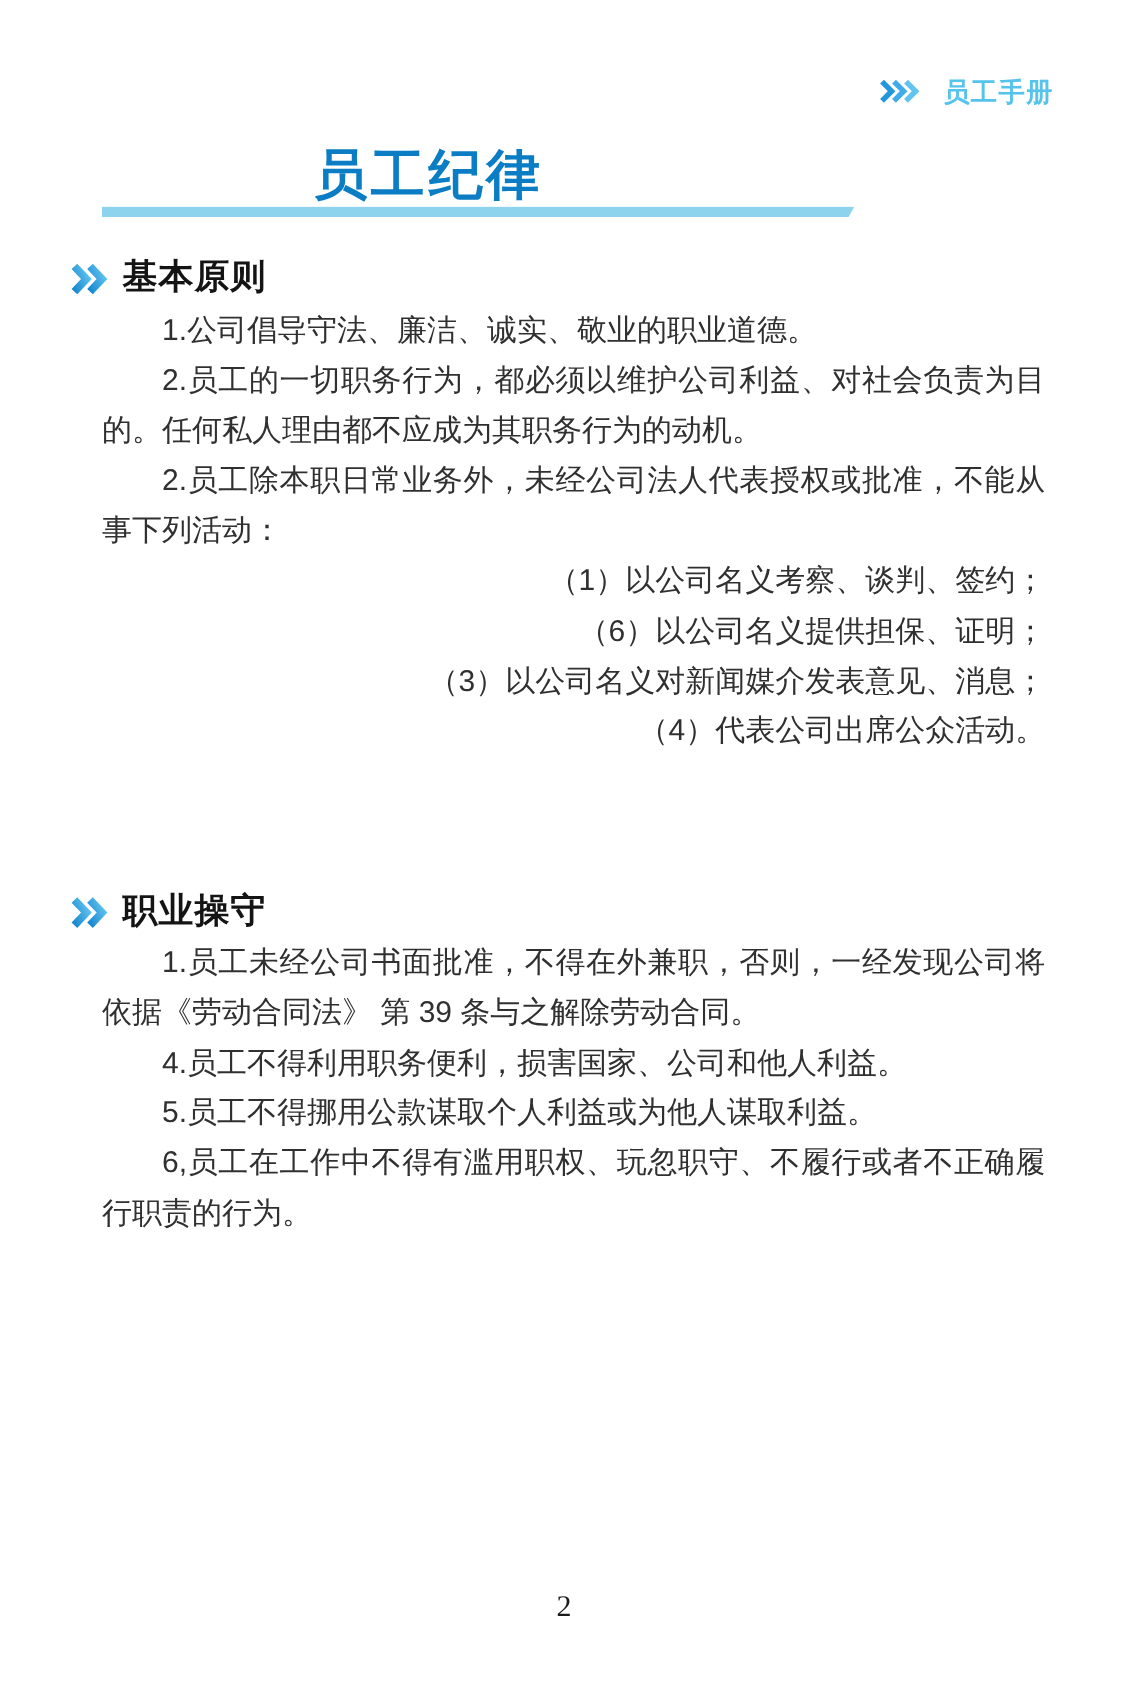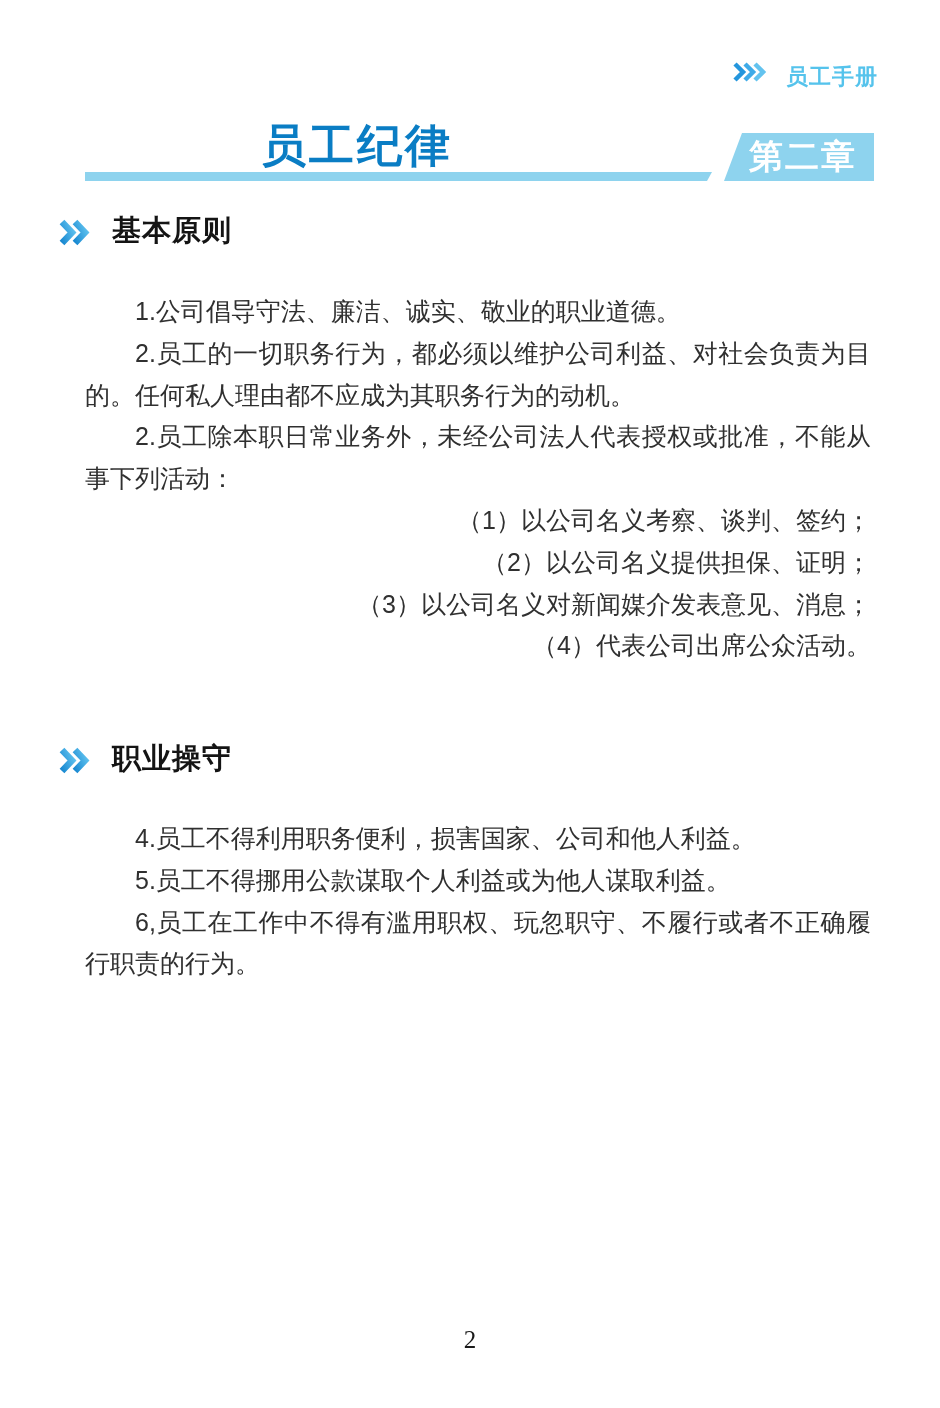--- a/index.html
+++ b/index.html
@@ -11,21 +11,21 @@
     font-family: "Liberation Sans", sans-serif;
     overflow: hidden;
   }
 
   
   .handbook-label {
     position: absolute;
     top: 62px;
     right: 62px;
     display: flex;
-    align-items: flex-start;
+    align-items: flex-end;
     gap: 16px;
     color: #55c3ec;
     font-size: 22px;
     font-weight: 600;
     letter-spacing: 1px;
   }
 
   
   .chapter-title {
     position: absolute;
@@ -67,41 +67,40 @@
     justify-content: center;
     padding-left: 8px;
   }
 
   
   .section-heading {
     position: absolute;
     left: 58px;
     display: flex;
     align-items: center;
-    gap: 22px;
+    gap: 12px;
   }
   .section-heading .heading-text {
     font-size: 29px;
     font-weight: 700;
     color: #141414;
     letter-spacing: 1px;
   }
   .section-heading svg { display: block; margin-top: 2px; }
 
   
   .body-block {
     position: absolute;
     left: 85px;
     width: 786px;
     font-size: 25px;
     line-height: 41.8px;
     color: #303030;
     text-align: justify;
     text-justify: inter-ideograph;
-    margin-top: 36px;
   }
   .body-block p { margin: 0; text-indent: 2em; }
   .body-block .sub-item { margin: 0 0 0 63px; text-indent: 0; text-align: right; }
 
   .page-number {
     position: absolute;
     top: 1326px;
     left: 0;
     width: 100%;
     text-align: center;
@@ -121,21 +120,20 @@
         <polyline points="3,2 11,10 3,18" fill="none" stroke="#2496dd" stroke-width="4.5"></polyline>
         <polyline points="13,2 21,10 13,18" fill="none" stroke="#3fabe8" stroke-width="4.5"></polyline>
         <polyline points="23,2 31,10 23,18" fill="none" stroke="#63c3ef" stroke-width="4.5"></polyline>
       </svg>
     </span>
     <span>员工手册</span>
   </div>
 
   <div class="chapter-title">员工纪律</div>
   <div class="title-underline"></div>
-  <div class="chapter-badge">第二章</div>
 
   <div class="section-heading" style="top: 211px;">
     <span>
       <svg width="32" height="27" viewBox="0 0 32 27">
         <defs>
           <linearGradient id="dg" x1="0" y1="1" x2="1" y2="0">
             <stop offset="0" stop-color="#1787d0"></stop>
             <stop offset="1" stop-color="#62c4f0"></stop>
           </linearGradient>
         </defs>
@@ -144,36 +142,37 @@
       </svg>
     </span>
     <span class="heading-text">基本原则</span>
   </div>
 
   <div class="body-block" style="top: 255px;">
     <p>1.公司倡导守法、廉洁、诚实、敬业的职业道德。</p>
     <p>2.员工的一切职务行为，都必须以维护公司利益、对社会负责为目的。任何私人理由都不应成为其职务行为的动机。</p>
     <p>2.员工除本职日常业务外，未经公司法人代表授权或批准，不能从事下列活动：</p>
     <p class="sub-item">（1）以公司名义考察、谈判、签约；</p>
-    <p class="sub-item">（2）以公司名义提供担保、证明；</p>
+    <p class="sub-item">（6）以公司名义提供担保、证明；</p>
     <p class="sub-item">（3）以公司名义对新闻媒介发表意见、消息；</p>
     <p class="sub-item">（4）代表公司出席公众活动。</p>
   </div>
 
   <div class="section-heading" style="top: 739px;">
     <span>
       <svg width="32" height="27" viewBox="0 0 32 27">
         <polyline points="4,3 14,13.5 4,24" fill="none" stroke="url(#dg)" stroke-width="6.5"></polyline>
         <polyline points="17,3 27,13.5 17,24" fill="none" stroke="url(#dg)" stroke-width="6.5"></polyline>
       </svg>
     </span>
     <span class="heading-text">职业操守</span>
   </div>
 
   <div class="body-block" style="top: 782px;">
+    <p>1.员工未经公司书面批准，不得在外兼职，否则，一经发现公司将依据《劳动合同法》 第 39 条与之解除劳动合同。</p>
     <p>4.员工不得利用职务便利，损害国家、公司和他人利益。</p>
     <p>5.员工不得挪用公款谋取个人利益或为他人谋取利益。</p>
     <p>6,员工在工作中不得有滥用职权、玩忽职守、不履行或者不正确履行职责的行为。</p>
   </div>
 
   <div class="page-number">2</div>
 
 </div>
 
 </body></html>

